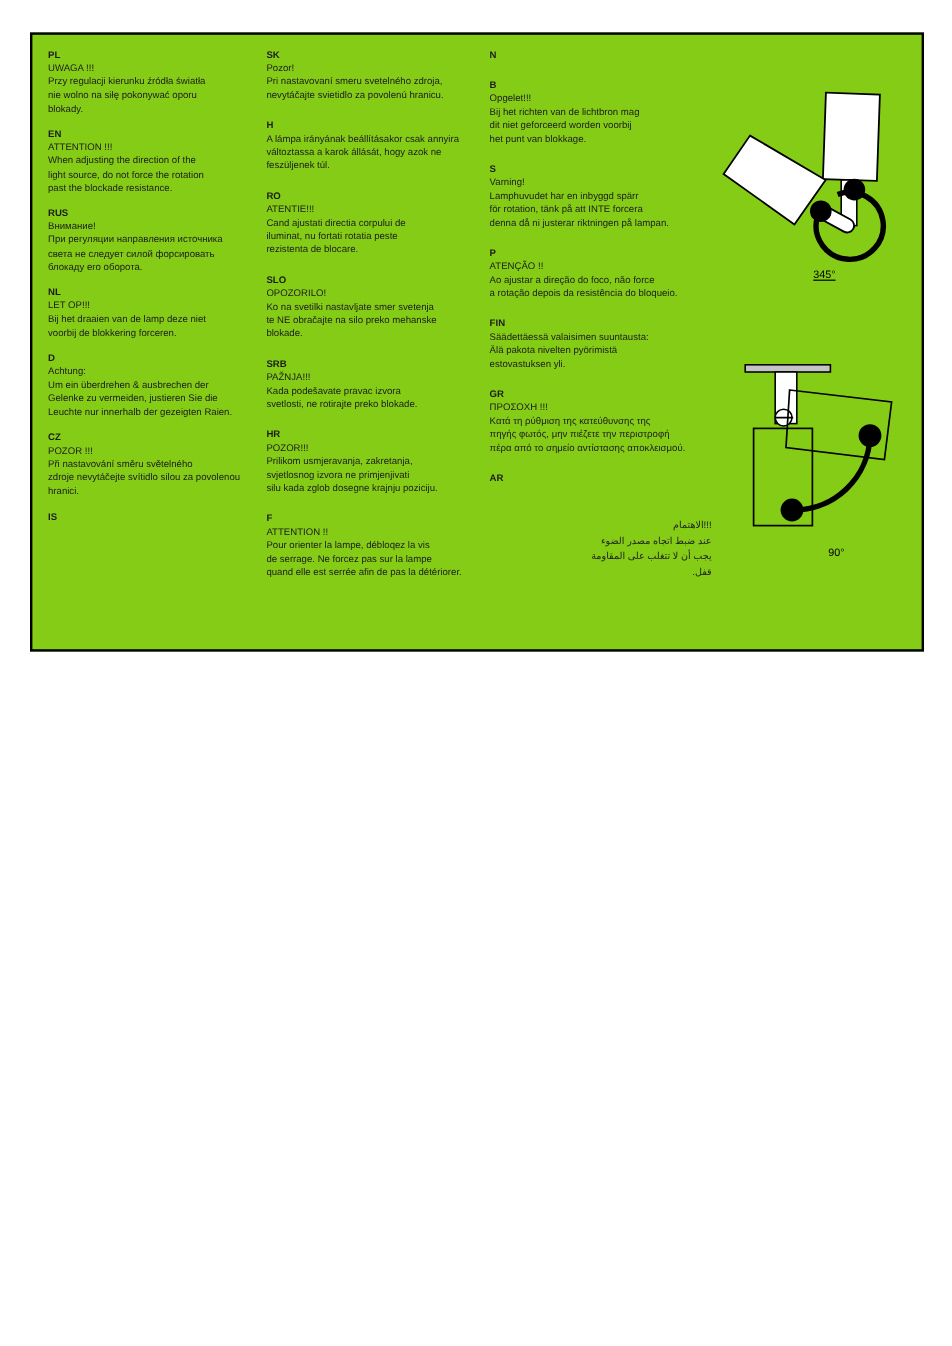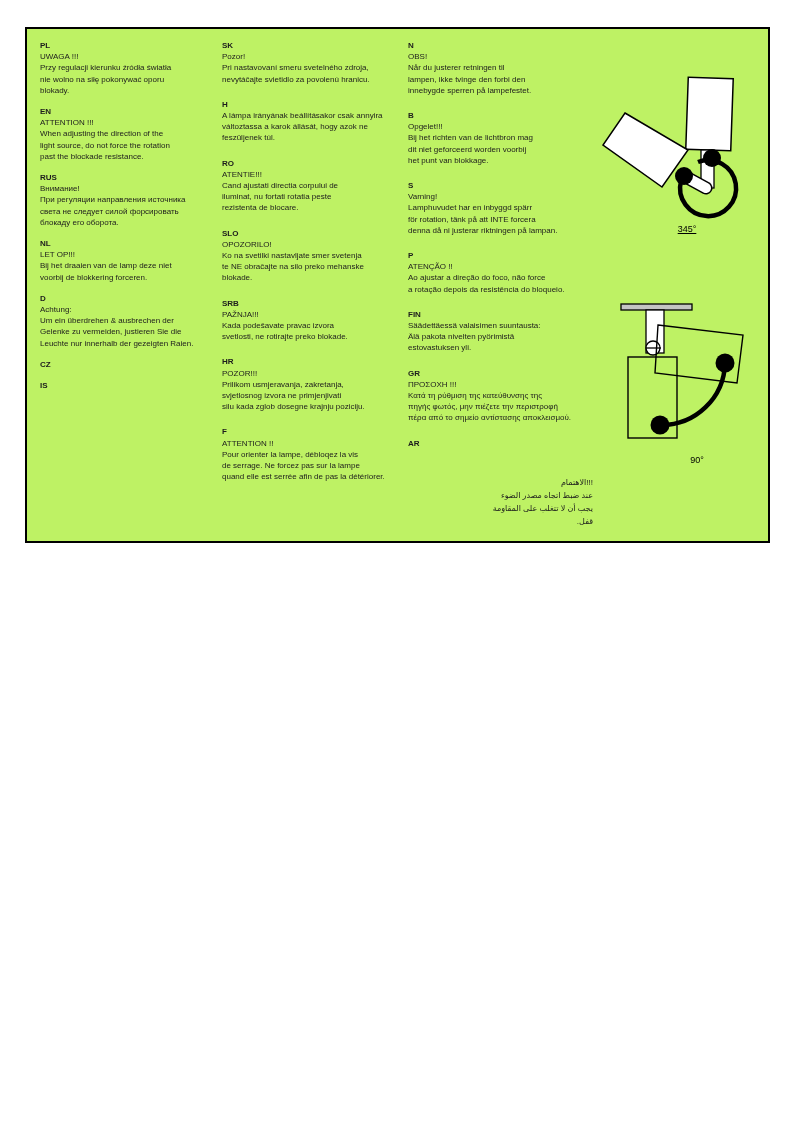--- a/index.html
+++ b/index.html
@@ -1,18 +1,18 @@
 <!DOCTYPE html>
 <html><head>
 <meta charset="utf-8">
 <style>
   html,body{margin:0;padding:0;background:#ffffff;}
   .page{position:relative;width:793px;height:1122px;background:#ffffff;overflow:hidden;
         font-family:"Liberation Sans","DejaVu Sans",sans-serif;color:#1c1c1c;}
-  .frame{position:absolute;left:25px;top:27px;width:741px;height:512px;border:2px solid #000;background:#bef264;}
+  .frame{position:absolute;left:25px;top:27px;width:741px;height:512px;border:2px solid #000;background:#84cc16;}
   .col{position:absolute;top:11px;}
   .col1{left:13px;width:182px;}
   .col2{left:195px;width:182px;}
   .col3{left:381px;width:185px;}
   section{display:block;}
   .col1 section{margin-bottom:10px;}
   .col2 section{margin-bottom:14px;}
   .col3 section{margin-bottom:14px;}
   .code{font-size:8px;font-weight:bold;line-height:11.2px;white-space:pre;}
   .body{font-size:8px;font-weight:normal;line-height:11.2px;white-space:pre;}
@@ -60,20 +60,24 @@
       </section>
       <section>
         <div class="code">D</div>
         <div class="body">Achtung:
 Um ein überdrehen &amp; ausbrechen der
 Gelenke zu vermeiden, justieren Sie die
 Leuchte nur innerhalb der gezeigten Raien.</div>
       </section>
       <section>
         <div class="code">CZ</div>
+        <div class="body">POZOR !!!
+Při nastavování směru světelného
+zdroje nevytáčejte svítidlo silou za povolenou
+hranici.</div>
       </section>
       <section>
         <div class="code">IS</div>
       </section>
     </div>
 
     <div class="col col2">
       <section>
         <div class="code">SK</div>
         <div class="body">Pozor!
@@ -118,24 +122,20 @@
         <div class="body">ATTENTION !!
 Pour orienter la lampe, débloqez la vis
 de serrage. Ne forcez pas sur la lampe
 quand elle est serrée afin de pas la détériorer.</div>
       </section>
     </div>
 
     <div class="col col3">
       <section>
         <div class="code">N</div>
-        <div class="body">OBS!
-Når du justerer retningen til
-lampen, ikke tvinge den forbi den
-innebygde sperren på lampefestet.</div>
       </section>
       <section>
         <div class="code">B</div>
         <div class="body">Opgelet!!!
 Bij het richten van de lichtbron mag
 dit niet geforceerd worden voorbij
 het punt van blokkage.</div>
       </section>
       <section>
         <div class="code">S</div>

